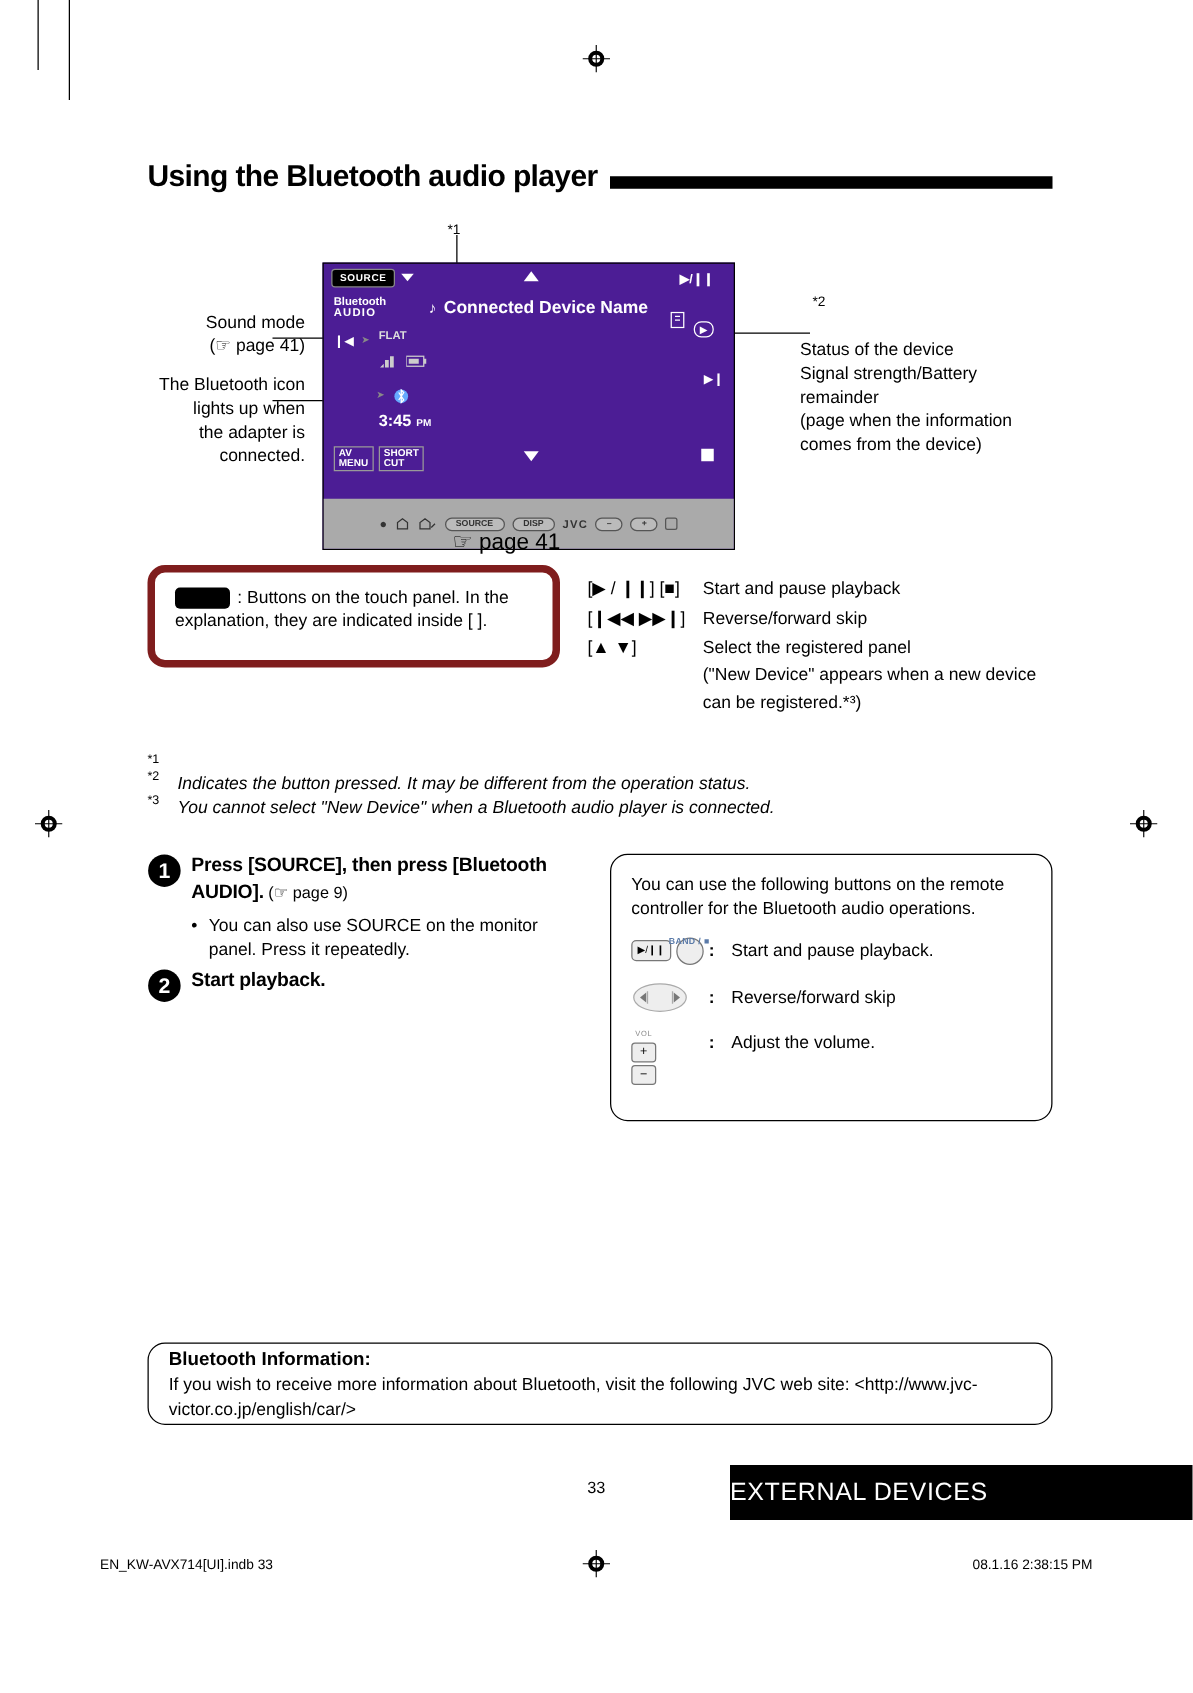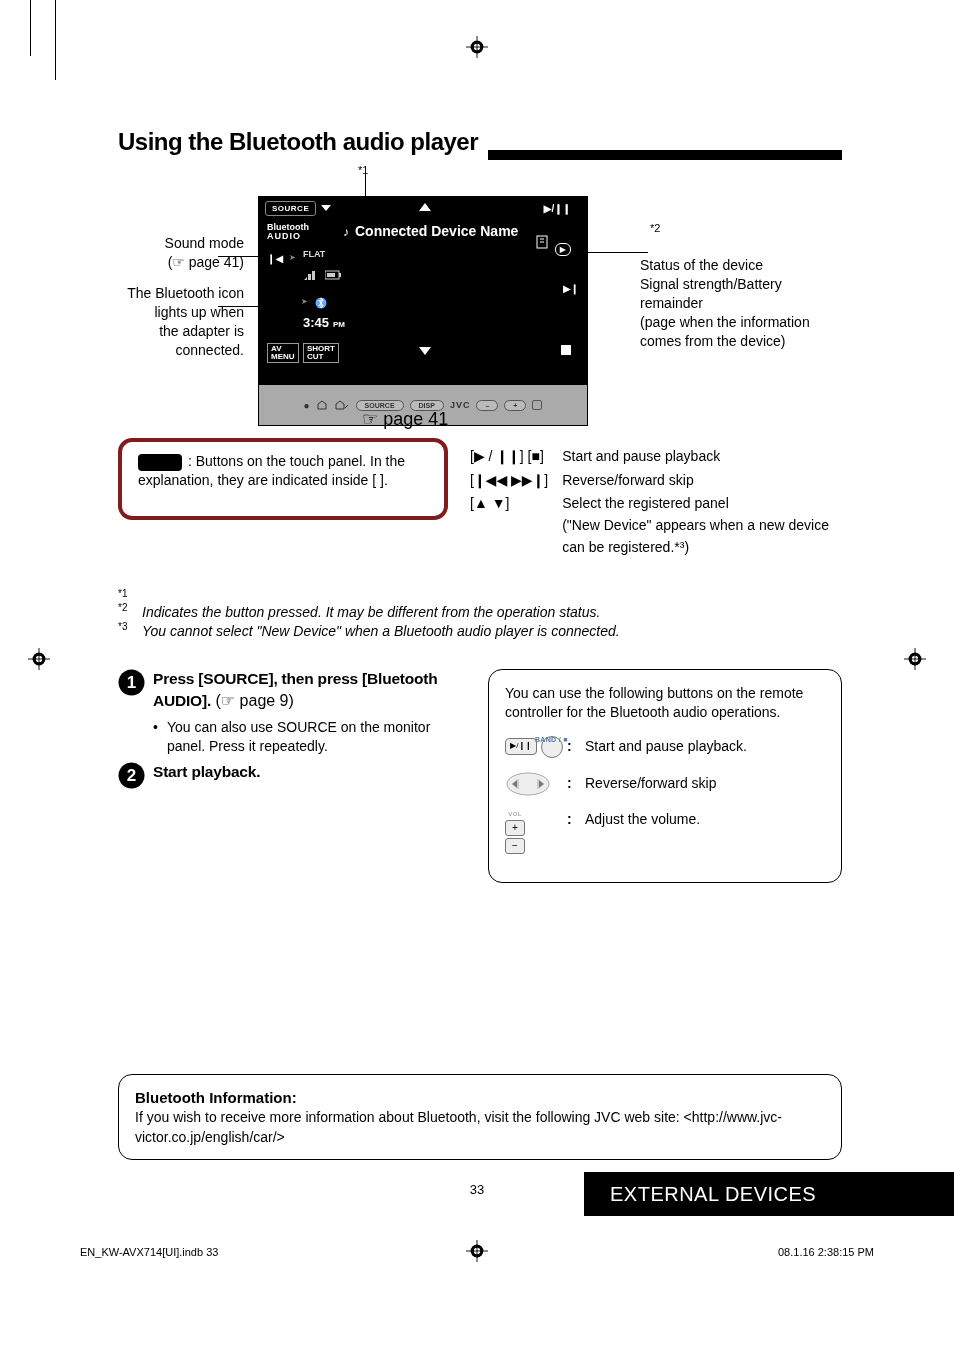--- a/index.html
+++ b/index.html
@@ -23,21 +23,22 @@
   }
   .content {
     position: absolute;
     left: 118px;
     top: 128px;
     width: 724px;
   }
   
   .heading-row {
     display: flex;
-    align-items: flex-end;
+    align-items: center;
+    margin-bottom: 14px;
   }
   .heading-text {
     font-size: 24px;
     font-weight: 700;
     letter-spacing: -0.5px;
     margin-right: 10px;
   }
   .heading-bar {
     flex: 1;
     height: 10px;
@@ -49,21 +50,21 @@
   .diagram {
     position: relative;
     height: 430px;
   }
   .panel {
     position: absolute;
     left: 140px;
     top: 40px;
     width: 330px;
     height: 230px;
-    background: #000000;
+    background: #4c1d95;
     border: 1px solid #000;
     color: #fff;
     font-size: 11px;
   }
   .panel-topbar {
     position: absolute;
     left: 0; top: 0; right: 0;
     height: 24px;
     display: flex;
     align-items: center;
@@ -235,21 +236,21 @@
   .page-ref {
     position: absolute;
     font-size: 18px;
   }
   
   .legend-box {
     position: absolute;
     left: 0; top: 282px;
     width: 330px;
     height: 82px;
-    border: 4px solid #7f1d1d;
+    border: 6px solid #7f1d1d;
     border-radius: 14px;
     padding: 10px 12px 10px 16px;
     font-size: 14px;
     line-height: 1.35;
   }
   .legend-chip {
     display: inline-block;
     width: 44px; height: 17px;
     background: #000;
     border-radius: 4px;
@@ -307,21 +308,21 @@
   .step-num {
     width: 27px; height: 27px;
     flex-shrink: 0;
     margin-right: 8px;
   }
   .step-body {
     font-size: 14px;
     line-height: 1.35;
   }
   .step-body .bold { font-weight: 700; font-size: 15.5px; letter-spacing: -0.2px; }
-  .step-body .sub { font-size: 16px; }
+  .step-body .sub { font-size: 13px; }
   .bullet-item {
     display: flex;
     margin-top: 6px;
   }
   .bullet-item .dot {
     width: 14px;
     flex-shrink: 0;
   }
   
   .remote-box {
@@ -394,21 +395,21 @@
     font-size: 10px;
   }
   
   .info-box {
     position: absolute;
     left: 118px;
     top: 1074px;
     width: 724px;
     border: 1px solid #000;
     border-radius: 14px;
-    padding: 12px 16px;
+    padding: 2px 16px;
     font-size: 14px;
     line-height: 1.4;
   }
   .info-box .bold { font-weight: 700; font-size: 15px; }
   
   .page-num {
     position: absolute;
     left: 0; width: 954px;
     top: 1182px;
     text-align: center;
@@ -418,21 +419,20 @@
   .footer-bar {
     position: absolute;
     right: 0;
     top: 1172px;
     width: 370px;
     height: 44px;
     background: #000;
     color: #fff;
     display: flex;
     align-items: center;
-    padding-left: 26px;
     font-size: 20px;
     letter-spacing: 0.5px;
   }
   
   .slug {
     position: absolute;
     top: 1246px;
     font-size: 11px;
     color: #000;
   }

